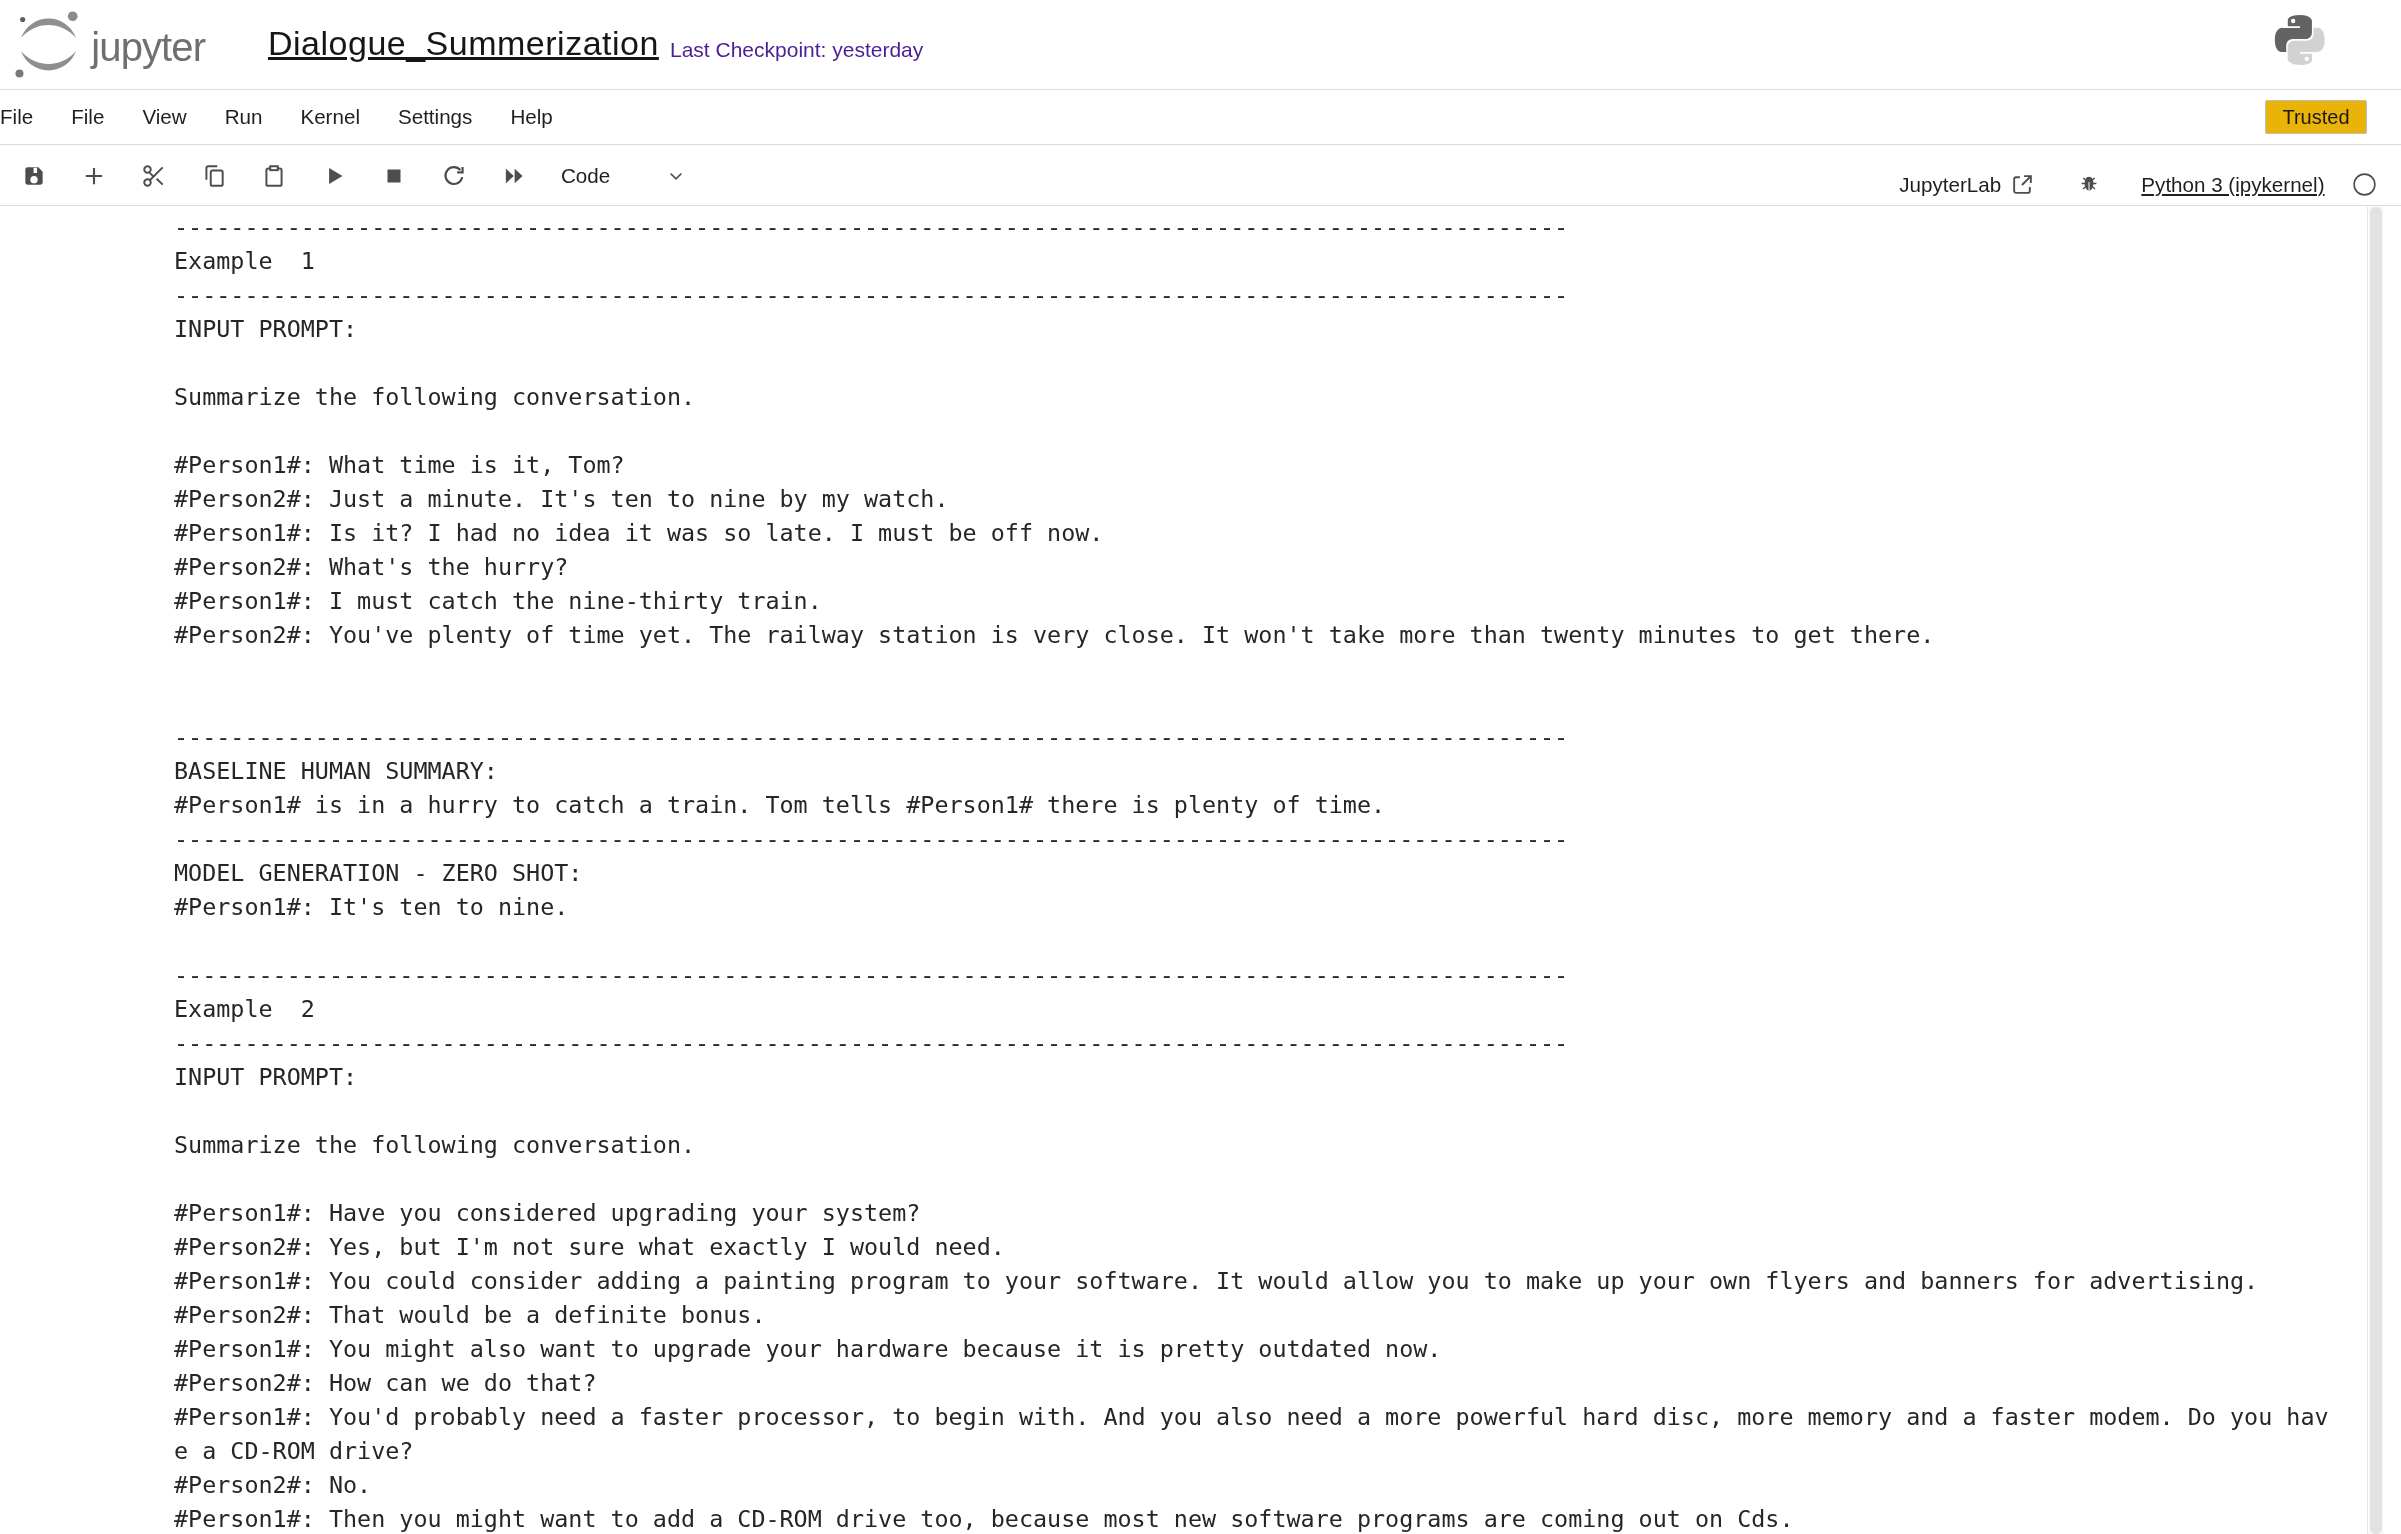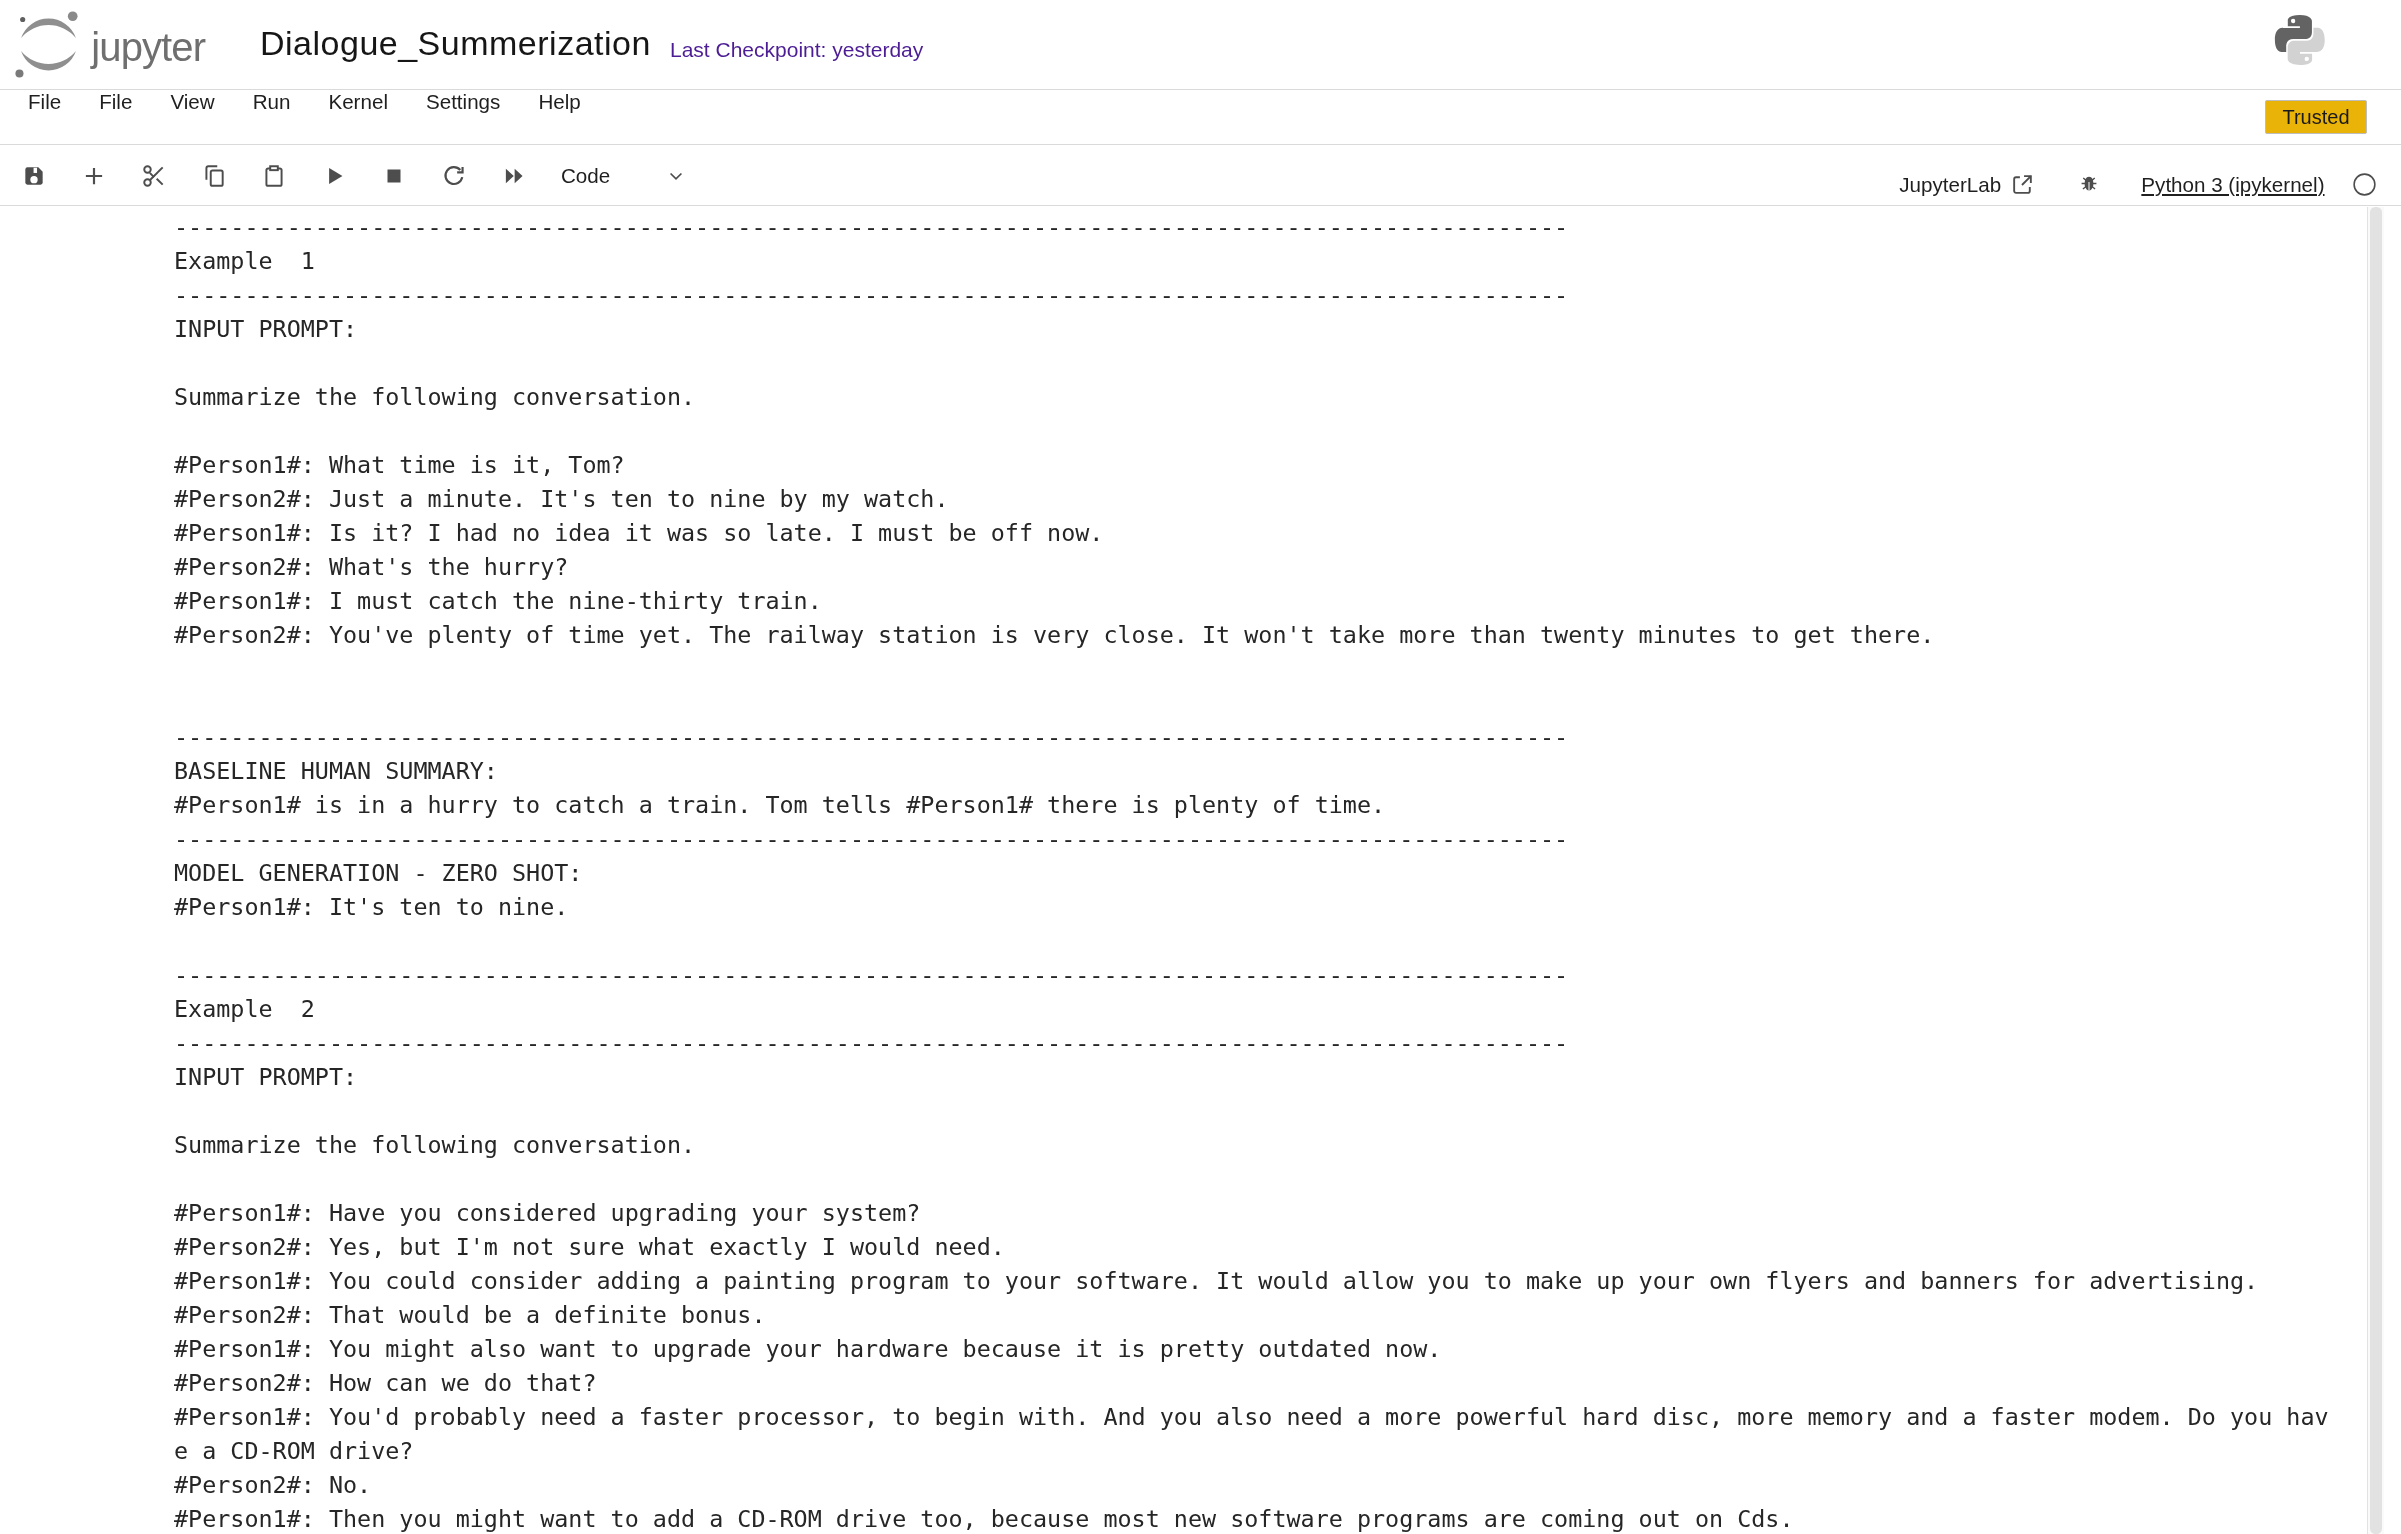--- a/index.html
+++ b/index.html
@@ -4,26 +4,26 @@
 <style>
   html,body{margin:0;padding:0;background:#fff;}
   body{width:2401px;height:1534px;overflow:hidden;font-family:"Liberation Sans",sans-serif;color:#1c1c1c;}
   #app{position:relative;width:2401px;height:1534px;background:#fff;border-radius:22px;}
 
   
   .header{position:absolute;left:0;top:0;width:100%;height:89px;border-bottom:0.9px solid #dadada;background:#fff;}
   .logo{position:absolute;left:13px;top:7.3px;display:flex;align-items:center;cursor:pointer;}
   .logo svg{width:71px;height:75px;}
   .logo-text{font-size:40px;color:#6f6f6f;letter-spacing:-0.9px;margin-left:7.3px;margin-top:5.5px;}
-  .nb-title{position:absolute;left:260px;top:24px;font-size:34px;color:#161616;letter-spacing:0.5px;white-space:nowrap;}
+  .nb-title{position:absolute;left:268px;top:24px;font-size:34px;color:#161616;letter-spacing:0.5px;white-space:nowrap;text-decoration:underline;}
   .checkpoint{position:absolute;left:670px;top:38px;font-size:21px;color:#4c1d95;white-space:nowrap;}
   .python-logo{position:absolute;right:71px;top:10px;width:60px;height:60px;}
 
   
-  .menubar{position:absolute;left:0;top:90px;width:100%;height:55px;border-bottom:0.9px solid #dadada;display:flex;padding-left:28px;gap:38px;box-sizing:border-box;background:#fff;}
+  .menubar{position:absolute;left:0;top:90px;width:100%;height:55px;border-bottom:0.9px solid #dadada;display:flex;align-items:center;gap:38px;box-sizing:border-box;background:#fff;}
   .menu-item{font-size:20.6px;color:#1f1f1f;cursor:pointer;white-space:nowrap;}
   .trusted{position:absolute;right:34px;top:10px;border:0.9px solid #bdbdbd;border-radius:1.8px;background:#eab308;font-size:20px;color:#1a1a1a;padding:4.6px 16.5px;font-family:"Liberation Sans",sans-serif;cursor:pointer;}
 
   
   .toolbar{position:absolute;left:0;top:146px;width:100%;height:60px;border-bottom:0.9px solid #dadada;display:flex;align-items:center;padding-left:21px;gap:34px;box-sizing:border-box;background:#fff;}
   .tbtn{width:26px;height:26px;padding:0;border:none;background:none;cursor:pointer;display:flex;align-items:center;justify-content:center;}
   .tbtn svg{width:26px;height:26px;}
   .celltype{display:flex;align-items:center;gap:56px;cursor:pointer;}
   .celltype .ct-label{font-size:20.6px;color:#1f1f1f;}
   .celltype svg{width:20px;height:20px;}

